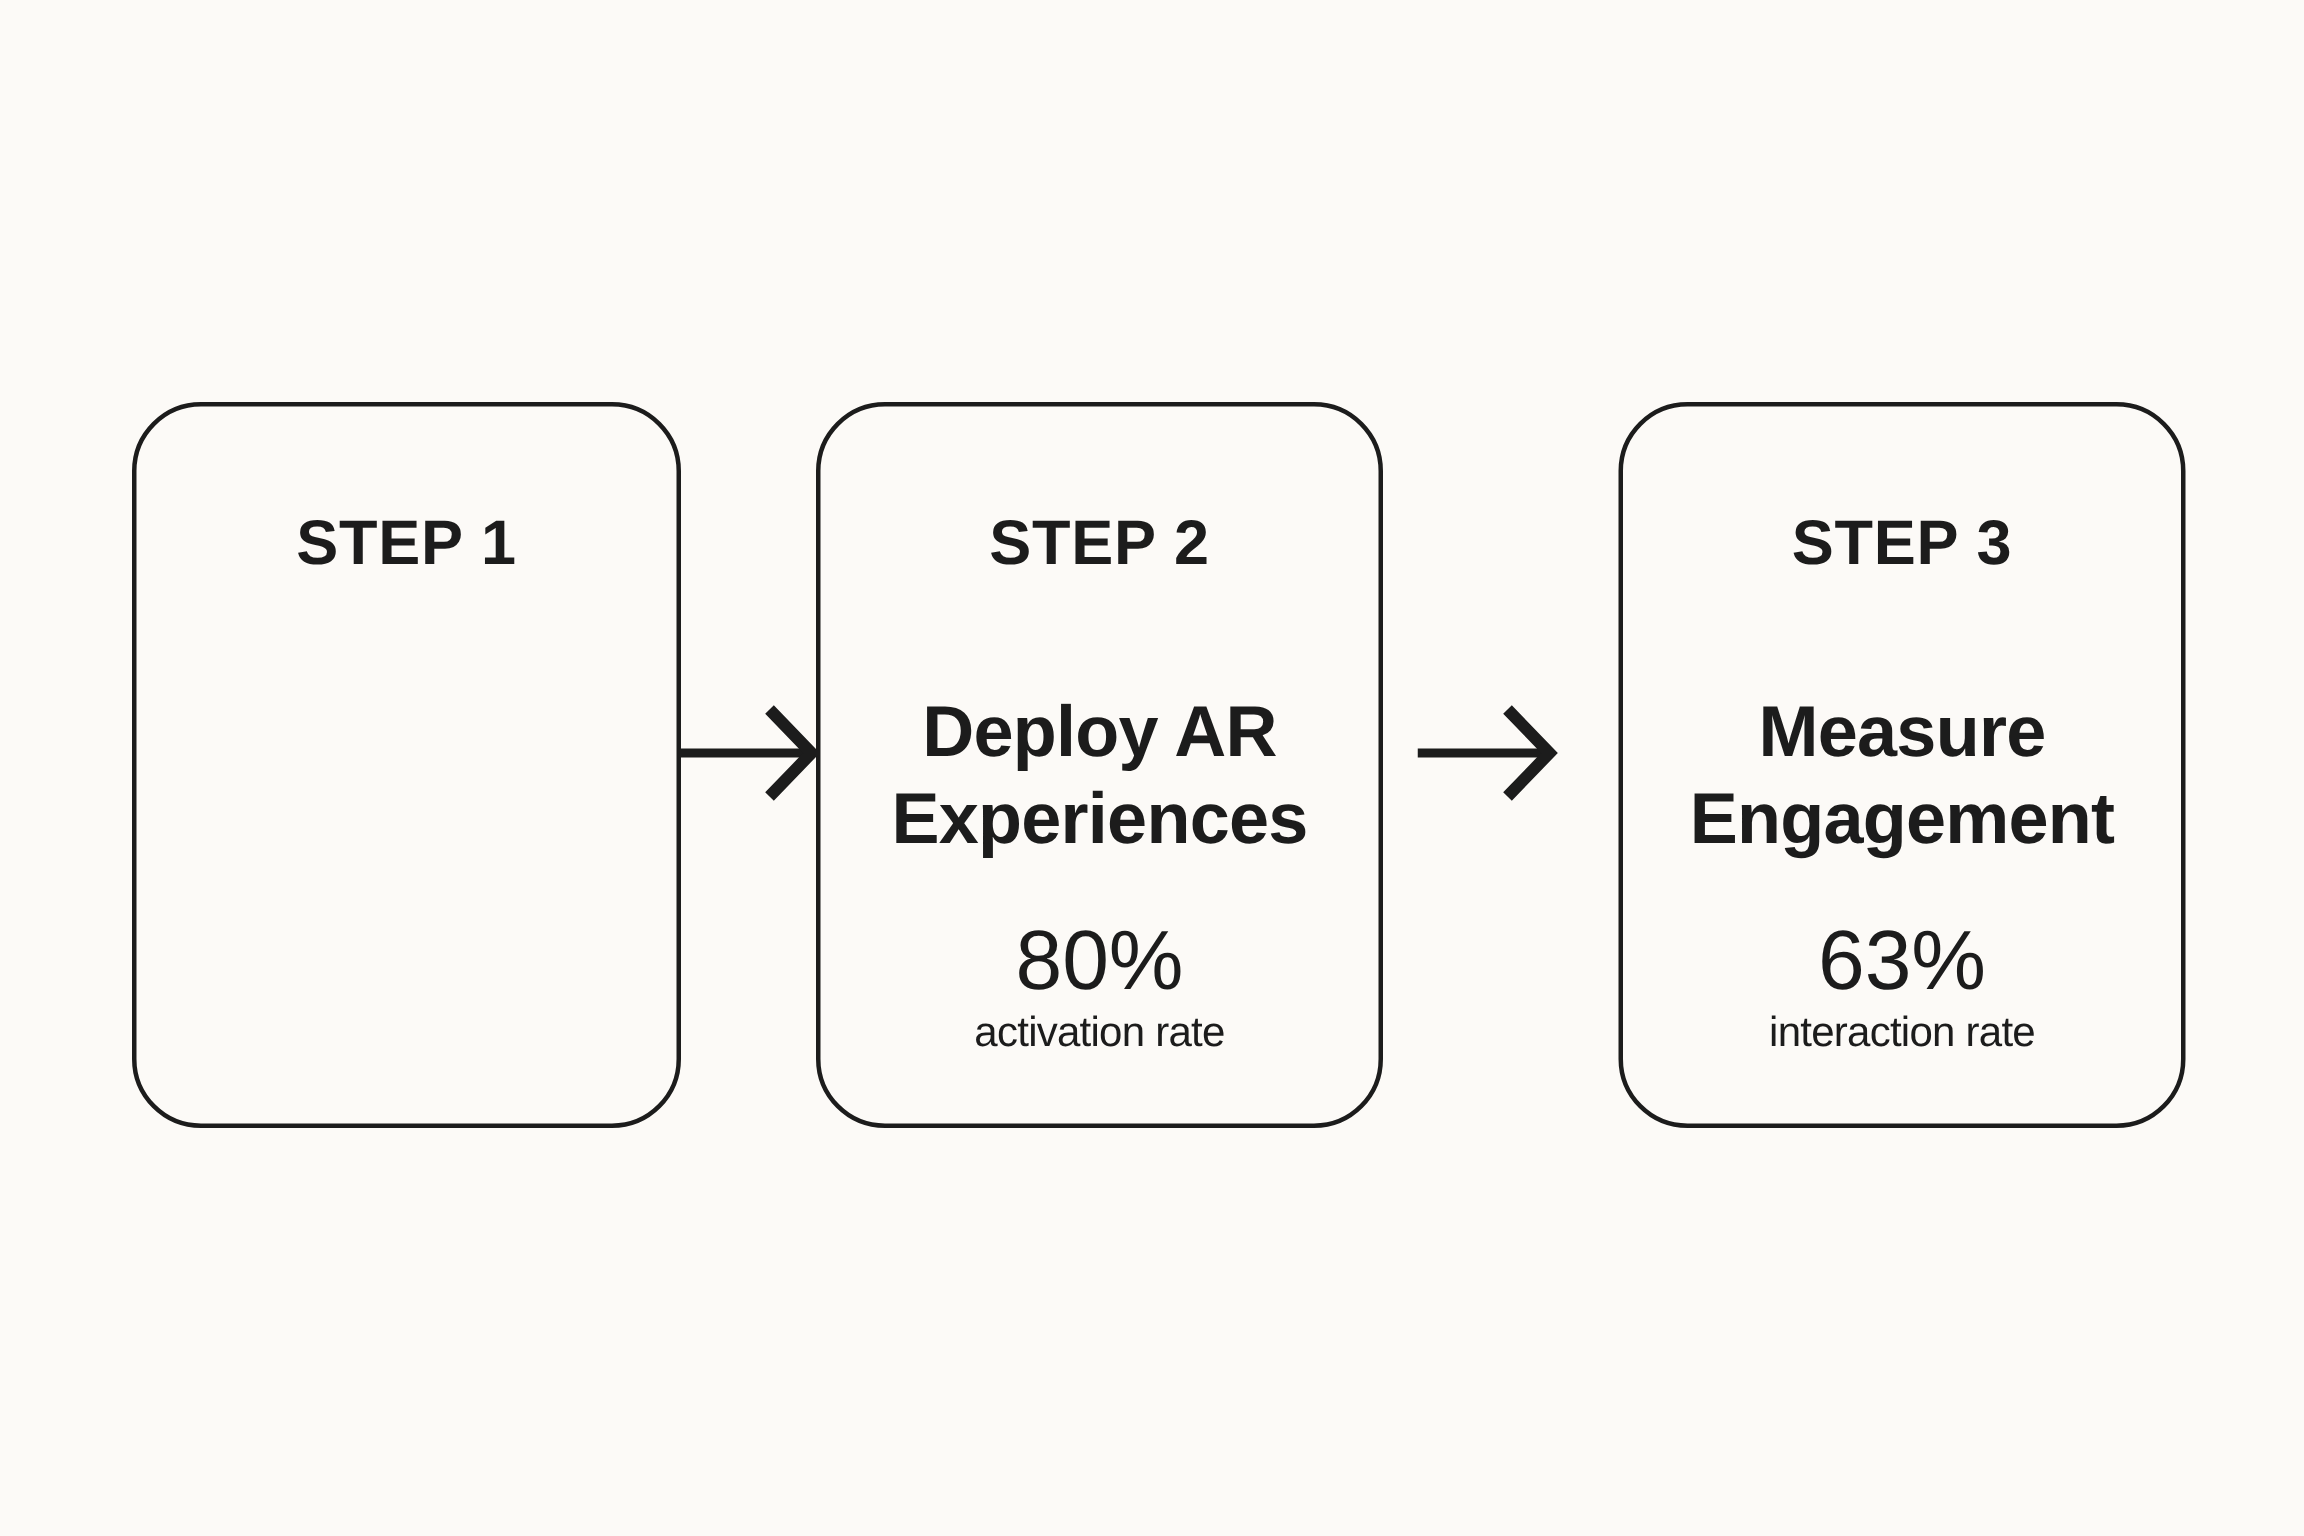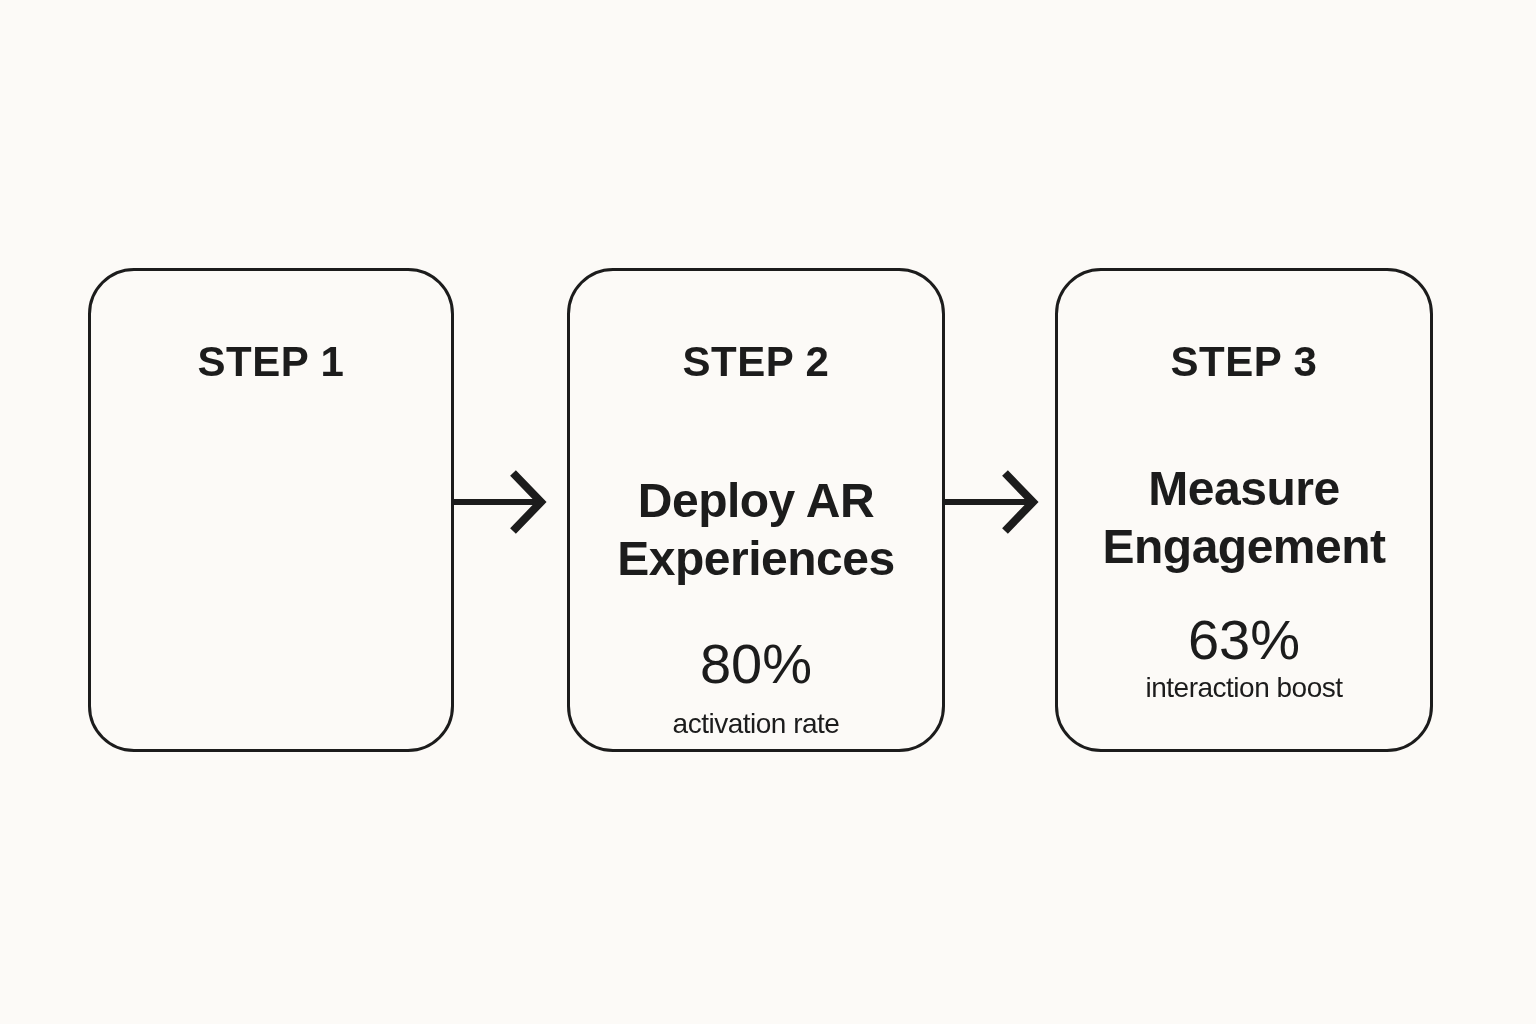--- a/index.html
+++ b/index.html
@@ -24,22 +24,22 @@
     height:484px;
     border:3px solid var(--ink);
     border-radius:46px;
     background:var(--bg);
     display:flex;
     flex-direction:column;
     align-items:center;
     text-align:center;
   }
   .card-1{left:88px;width:366px;}
-  .card-2{left:567px;width:378px;gap:12px;}
-  .card-3{left:1055px;width:378px;}
+  .card-2{left:544px;width:378px;}
+  .card-3{left:1079px;width:378px;}
   .step-label{
     margin-top:70px;
     font-size:42px;
     line-height:1;
     font-weight:700;
     letter-spacing:0.5px;
     white-space:nowrap;
   }
   .step-title{
     margin-top:77px;
@@ -112,16 +112,16 @@
     </span>
   </div>
 
   <div class="step-card card-3">
     <div class="step-label">STEP 3</div>
     <div class="step-title">
       <span>Measure</span>
       <span>Engagement</span>
     </div>
     <div class="stat-value">63%</div>
-    <div class="stat-label">interaction boost</div>
+    <div class="stat-label">interaction rate</div>
   </div>
 
 </div>
 
 </body></html>

